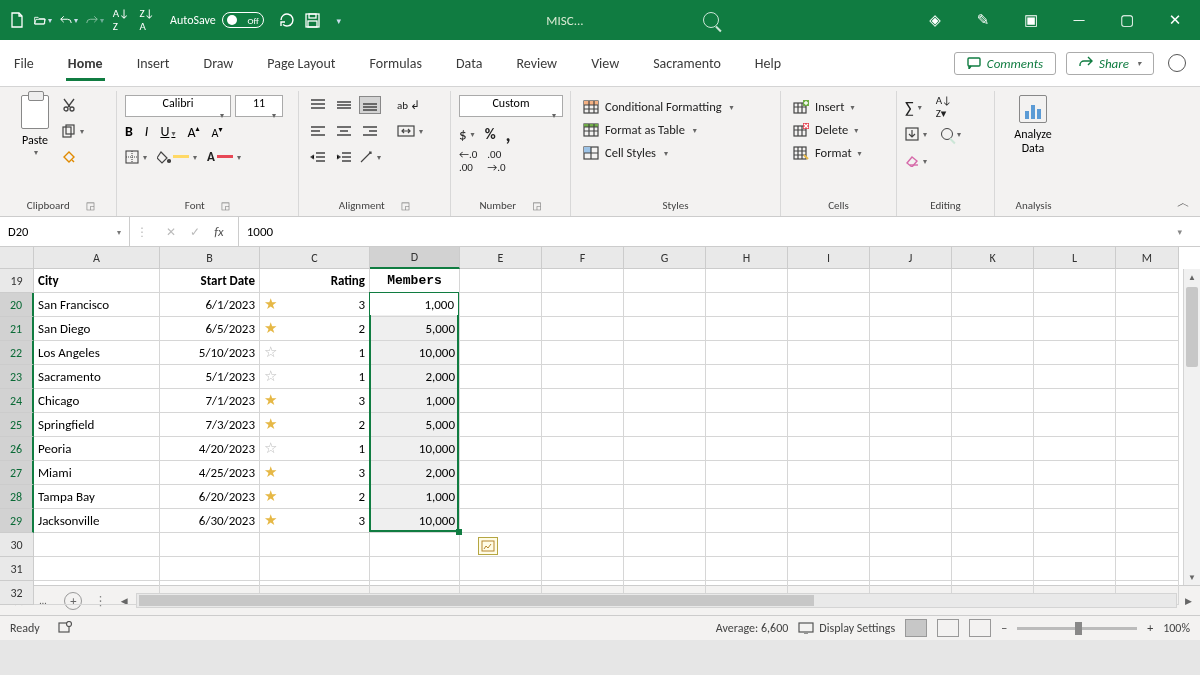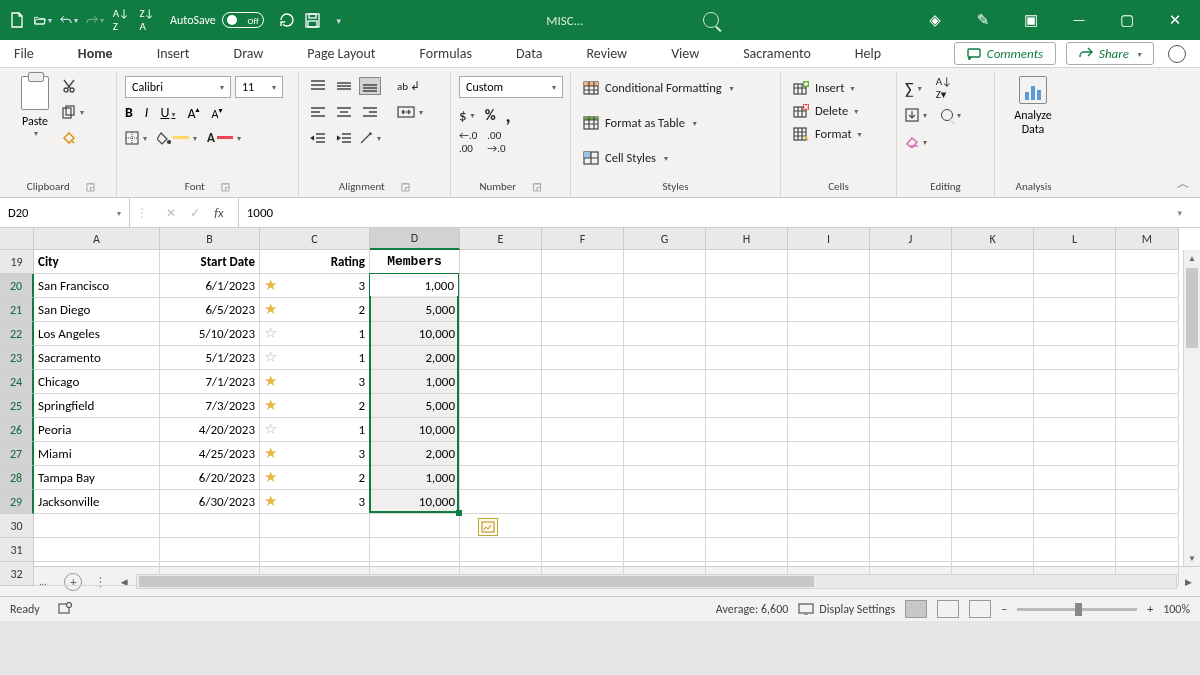--- a/index.html
+++ b/index.html
@@ -14,40 +14,40 @@
   .autosave-toggle .knob { width: 10px; height: 10px; background: #fff; border-radius: 50%; }
   .autosave-toggle .offlbl { position: absolute; right: 4px; font-size: 9px; }
   .tb-center { flex: 1; display: flex; align-items: center; justify-content: center; gap: 40px; }
   .filename { color: #d9ead3; font-size: 13px; }
   .search-circ { width: 16px; height: 16px; border: 1.8px solid #cce6d7; border-radius: 50%; position: relative; }
   .search-circ:after { content: ""; position: absolute; width: 7px; height: 1.8px; background: #cce6d7; bottom: -3px; right: -4px; transform: rotate(45deg); }
   .tb-right { display: flex; gap: 14px; align-items: center; }
   .tb-right .wc { width: 34px; height: 34px; display: flex; align-items: center; justify-content: center; font-size: 15px; }
 
   
-  .ribbontabs { height: 28px; background: #fff; border-bottom: 1px solid #d4d4d4; display: flex; align-items: center; padding: 12px 14px; gap: 44px; position: relative; }
+  .ribbontabs { height: 47px; background: #fff; border-bottom: 1px solid #d4d4d4; display: flex; align-items: center; padding: 12px 14px; gap: 34px; position: relative; }
   .ribbontabs .tab { color: #3b3b3b; font-size: 14px; cursor: default; height: 36px; display: flex; align-items: center; }
   .ribbontabs .tab.active { font-weight: 600; position: relative; }
   .ribbontabs .tab.active:after { content: ""; position: absolute; left: -2px; right: -2px; bottom: 0; height: 3px; background: #107c41; }
   .ribbon-actions { margin-left: auto; display: flex; gap: 10px; align-items: center; font-style: italic; }
   .ribbon-btn { border: 1px solid #ababab; border-radius: 3px; padding: 3px 12px; display: flex; align-items: center; gap: 6px; font-size: 13px; color: #107c41; }
   .ribbon-btn.share { color: #107c41; }
   .person-icon { width: 18px; height: 18px; border: 1.3px solid #555; border-radius: 50%; position: relative; margin-left: 4px; }
 
   
   .ribbon { height: 130px; background: #f3f2f1; border-bottom: 1px solid #ccc; display: flex; padding: 4px 6px 0 6px; }
   .group { display: flex; flex-direction: column; padding: 0 8px; }
   .group:not(:first-child) { border-left: 1px solid #d8d8d8; }
   .group-body { flex: 1; display: flex; align-items: flex-start; padding-top: 4px; gap: 6px; }
   .group-label { text-align: center; font-size: 11px; color: #444; height: 22px; display: flex; align-items: center; justify-content: center; gap: 16px; }
   .launcher { font-size: 10px; color: #777; }
   .stackcol { display: flex; flex-direction: column; gap: 6px; }
   .btn-sm { height: 20px; display: flex; align-items: center; gap: 2px; font-size: 12px; color: #222; }
   .dropdown-caret { font-size: 8px; color: #666; margin-left: 2px; }
-  .combobox { height: 22px; border: 1px solid #aaa; background: #fff; display: flex; align-items: center; padding: 0 6px; font-size: 12px; }
+  .combobox { height: 22px; border: 1px solid #aaa; background: #fff; display: flex; align-items: center; padding: 0 6px; font-size: 12px; flex-direction: column; }
   .big-paste { width: 42px; display: flex; flex-direction: column; align-items: center; }
   .big-paste .pclip { width: 28px; height: 34px; border: 1px solid #888; background: #fff; position: relative; border-radius: 2px; }
   .big-paste .pclip:before { content: ""; width: 14px; height: 8px; border: 1px solid #888; background: #eee; border-radius: 2px; position: absolute; top: -5px; left: 6px; }
   .big-analyze { width: 60px; display: flex; flex-direction: column; align-items: center; gap: 4px; text-align: right; }
   .iconbox { width: 28px; height: 28px; border: 1px solid #888; border-radius: 2px; }
 
   .align-btn { width: 22px; height: 18px; display: inline-flex; align-items: center; justify-content: center; }
   .align-btn svg { width: 16px; height: 12px; }
   .row { display: flex; gap: 4px; align-items: center; }
 
@@ -389,21 +389,21 @@
         <span class="btn-sm" style="font-size:11px">.00<br>→.0</span>
       </div>
     </div>
     <div class="group-label">
         <span>Number</span>
         <span class="launcher">◲</span>
       </div>
   </div>
 
   <div class="group" style="width:210px">
-    <div class="group-body" style="flex-direction:column;gap:16px;padding-top:6px">
+    <div class="group-body" style="flex-direction:column;gap:4px;padding-top:6px">
       <div class="styles-item">
           <svg width="16" height="14" viewBox="0 0 16 14" fill="none" stroke="#444" stroke-width="1.2">
             <rect x="1" y="1" width="14" height="12"></rect>
             <rect x="1" y="1" width="14" height="4" fill="#f4b183" stroke="none"></rect>
             <path d="M1 5h14M1 9h14M6 1v12M11 1v12"></path>
           </svg>
           <span>Conditional Formatting</span>
           <span class="dropdown-caret">▾</span>
         </div>
       <div class="styles-item">

